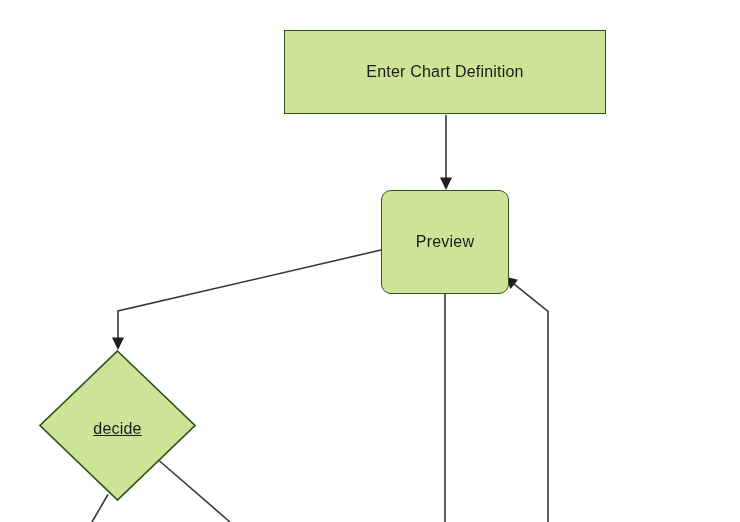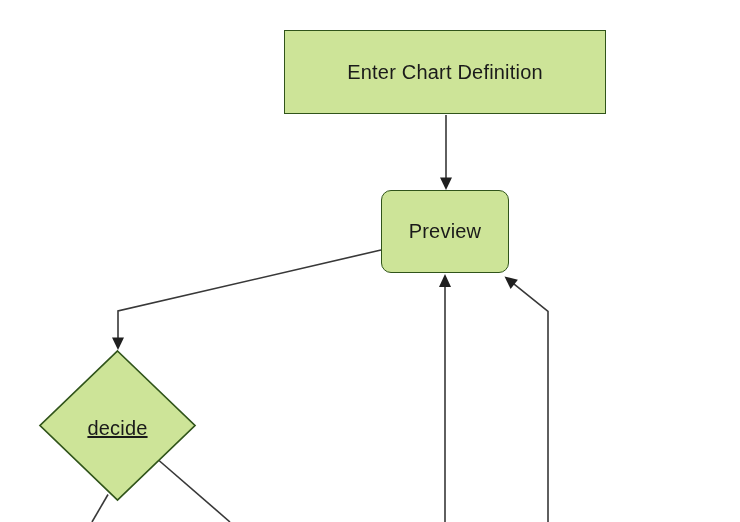--- a/index.html
+++ b/index.html
@@ -30,21 +30,21 @@
     fill: var(--arrow-color, #1f1f1f);
     stroke: none;
   }
   .node {
     position: absolute;
     display: flex;
     align-items: center;
     justify-content: center;
     box-sizing: border-box;
     color: var(--text-color, #1a1a1a);
-    font-size: 20px;
+    font-size: 16px;
     letter-spacing: 0.2px;
     cursor: default;
   }
   .node.rect {
     background: var(--node-fill, #cde498);
     border: 1.7px solid var(--node-border, #30541a);
   }
   .node.rounded {
     background: var(--node-fill, #cde498);
     border: 1.7px solid var(--node-border, #30541a);
@@ -91,21 +91,21 @@
     <polygon points="445,274 439,287 451,287"></polygon>
 
     <path d="M548,522 L548,311.5 L513.5,283.6"></path>
     <polygon points="504.5,276.5 517.9,279.8 510.6,288.9"></polygon>
   </svg>
 
   <div class="node rect" style="left:284px; top:30px; width:322px; height:84px;">
     <span class="label">Enter Chart Definition</span>
   </div>
 
-  <div class="node rounded" style="left:381px; top:190px; width:128px; height:83px;">
+  <div class="node rounded" style="left:381px; top:190px; width:128px; height:104px;">
     <span class="label">Preview</span>
   </div>
 
   <div class="node diamond" style="left:38px; top:349px; width:159px; height:153px;text-decoration:underline;">
     <svg width="159" height="153" viewBox="0 0 159 153" aria-hidden="true">
       <polygon points="79.5,2 157,76.5 79.5,151 2,76.5"></polygon>
     </svg>
     <span class="label" style="top:3px;">decide</span>
   </div>
 

